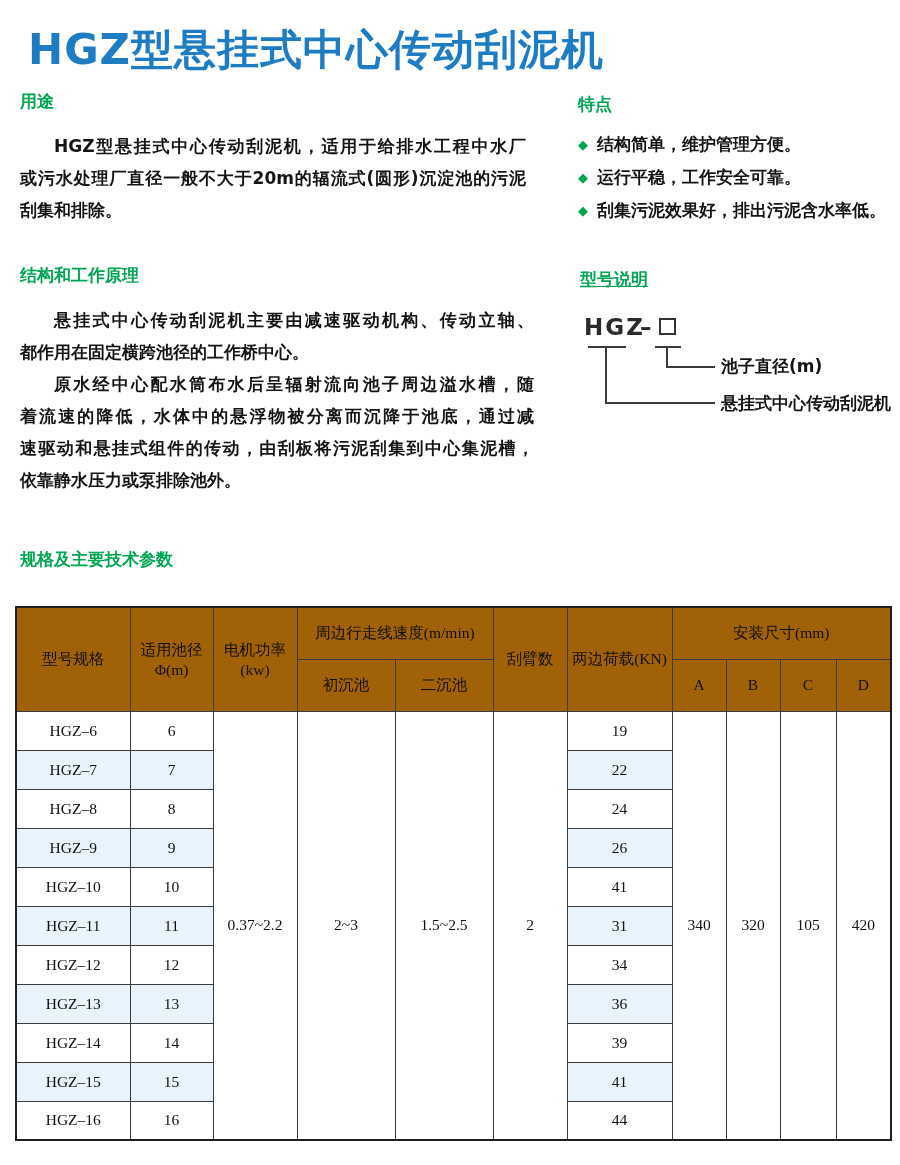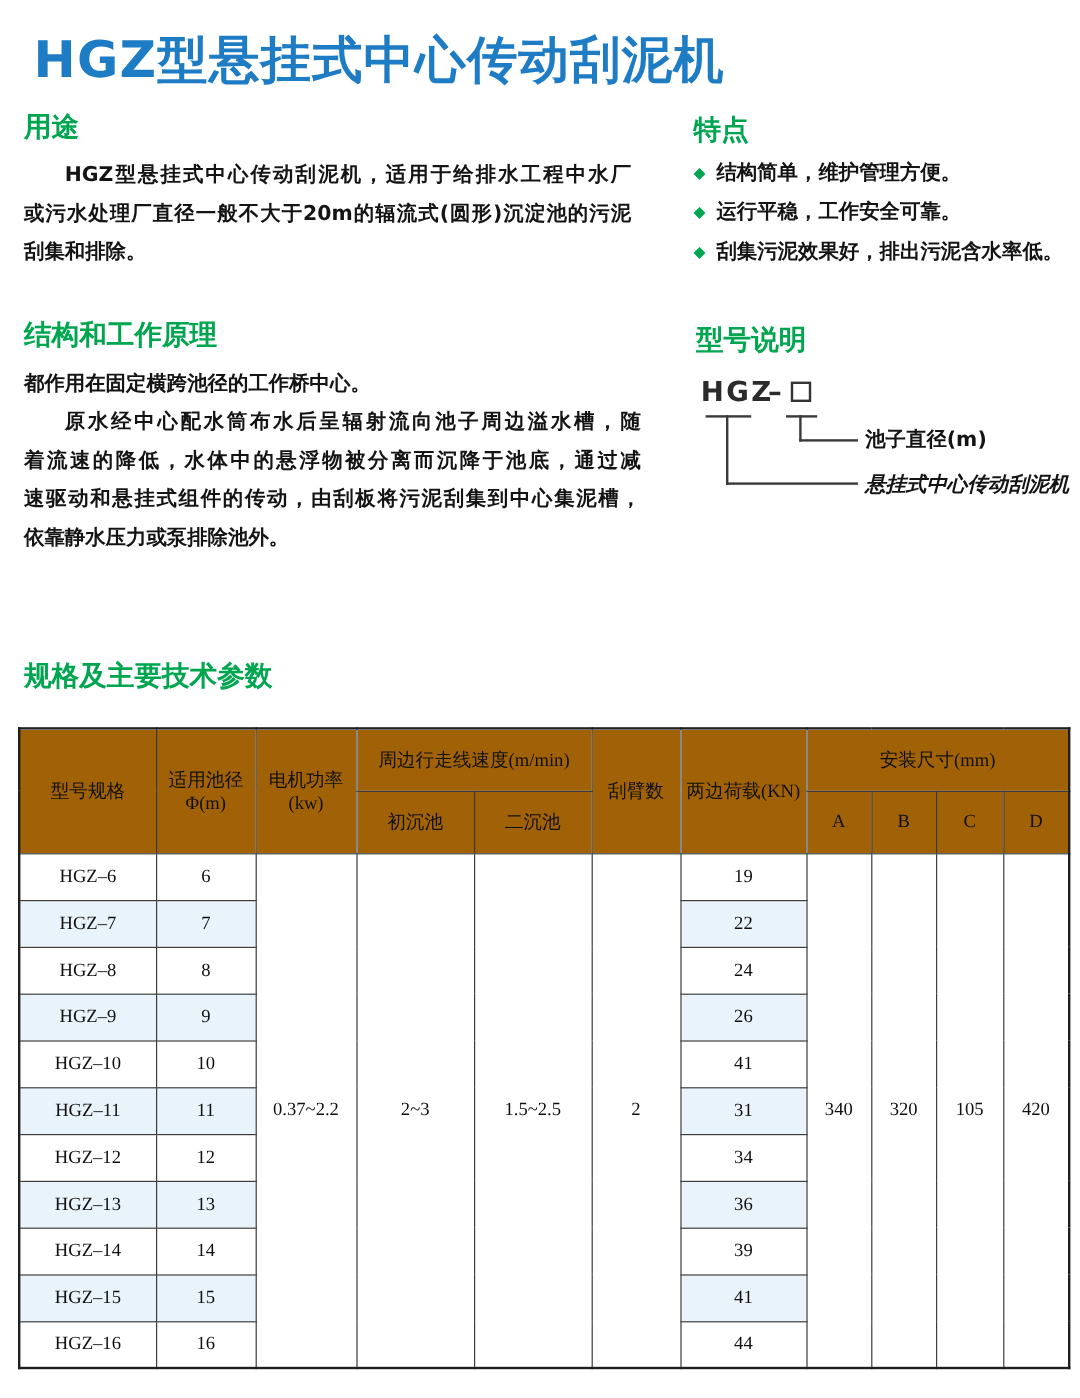--- a/index.html
+++ b/index.html
@@ -5,27 +5,27 @@
   * { margin:0; padding:0; box-sizing:border-box; }
   html,body { width:900px; height:1165px; background:#ffffff; }
   body { position:relative; font-family:"DejaVu Sans","Liberation Sans",sans-serif; color:#111; overflow:hidden; }
 
   .page-title {
     position:absolute; left:28px; top:22px;
     font-size:42px; font-weight:bold; color:#1d7cc4; letter-spacing:1px;
     white-space:nowrap;
   }
   .sec-heading {
-    position:absolute; font-size:23px; font-weight:bold; color:#00a550;
+    position:absolute; font-size:17px; font-weight:bold; color:#00a550;
     white-space:nowrap;
   }
   #usage-heading     { left:20px;  top:90px;  }
   #features-heading  { left:578px; top:93px;  }
   #structure-heading { left:20px;  top:264px; }
-  #model-heading     { left:580px; top:268px; }
+  #model-heading     { left:580px; top:268px;text-decoration:underline; }
   #specs-heading     { left:20px;  top:548px;text-align:center; }
 
   .bodytext { font-size:17px; font-weight:bold; color:#141414; }
   .tline { line-height:32px; text-align:justify; text-align-last:justify; }
   .tline.last { text-align-last:left; }
   .tline.indent { text-indent:2em; }
 
   #usage-body     { position:absolute; left:20px; top:130px; width:506px; }
   #structure-body { position:absolute; left:20px; top:304px; width:514px; }
   .para-gap { margin-top:0px; }
@@ -53,21 +53,21 @@
   #ul-hgz  { left:8px;  top:36px; width:38px;  height:2px; }
   #ul-box  { left:75px; top:36px; width:26px;  height:2px; }
   #vl-hgz  { left:25px; top:36px; width:2px;   height:58px; }
   #hl-name { left:25px; top:92px; width:110px; height:2px; }
   #vl-box  { left:86px; top:36px; width:2px;   height:22px; }
   #hl-diam { left:86px; top:56px; width:49px;  height:2px; }
   #model-diagram .dlabel {
     position:absolute; left:141px; font-size:17px; font-weight:bold; color:#141414; white-space:nowrap;
   }
   #label-diam { top:45px; }
-  #label-name { top:82px;font-style:italic; }
+  #label-name { top:82px; }
 
   
   #spec-table {
     position:absolute; left:15px; top:606px; width:875px;
     border-collapse:collapse; table-layout:fixed;
     font-family:"Liberation Serif","DejaVu Serif",serif;
     border:2px solid #1f1f1f;
   }
   #spec-table th, #spec-table td {
     border:1px solid #3c3c3c; text-align:center; vertical-align:middle;
@@ -104,20 +104,21 @@
   </div>
   <div class="feature-item">
     <span class="diamond">◆</span>
     <span>刮集污泥效果好，排出污泥含水率低。</span>
   </div>
 </div>
 
 <div class="sec-heading" id="structure-heading">结构和工作原理</div>
 
 <div id="structure-body" class="bodytext">
+  <div class="tline indent">悬挂式中心传动刮泥机主要由减速驱动机构、传动立轴、</div>
   <div class="tline last">都作用在固定横跨池径的工作桥中心。</div>
   <div class="tline indent para-gap">原水经中心配水筒布水后呈辐射流向池子周边溢水槽，随</div>
   <div class="tline">着流速的降低，水体中的悬浮物被分离而沉降于池底，通过减</div>
   <div class="tline">速驱动和悬挂式组件的传动，由刮板将污泥刮集到中心集泥槽，</div>
   <div class="tline last">依靠静水压力或泵排除池外。</div>
 </div>
 
 <div class="sec-heading" id="model-heading">型号说明</div>
 
 <div id="model-diagram">

